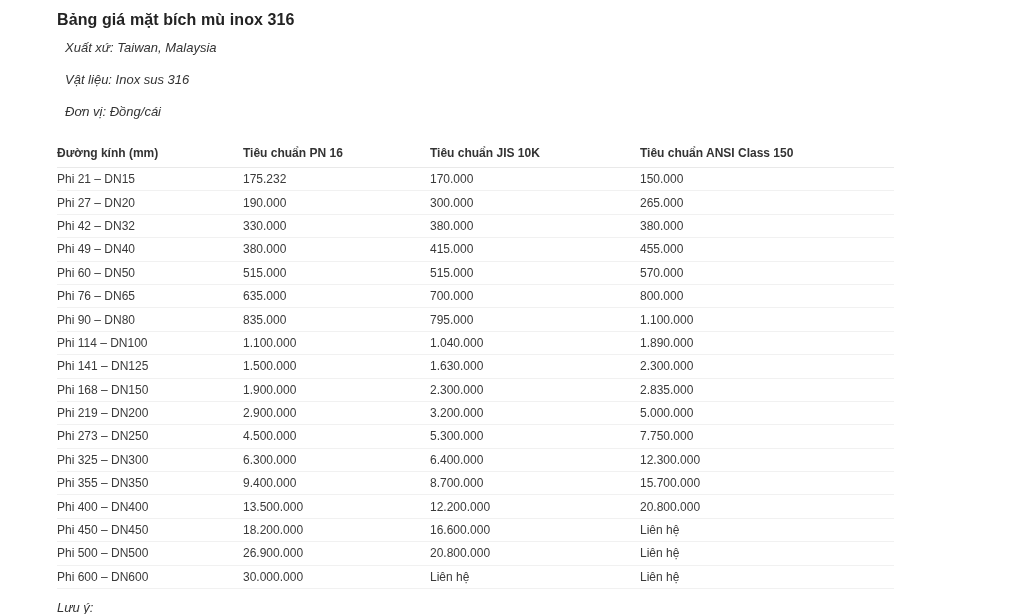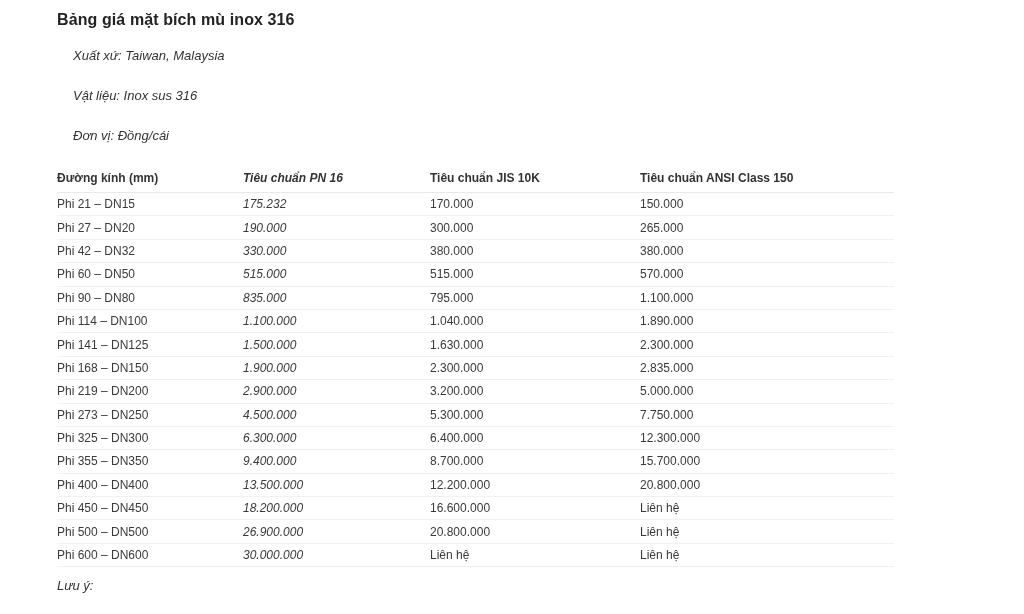--- a/index.html
+++ b/index.html
@@ -25,21 +25,21 @@
     font-size: 16px;
     line-height: 17px;
     font-weight: bold;
     color: #232323;
     letter-spacing: 0.1px;
   }
   .meta-block {
     margin-top: 7px;
   }
   .meta-line {
-    margin: 16px;
+    margin: 8px;
     font-size: 13px;
     font-style: italic;
     line-height: 24px;
     color: #333333;
   }
   table.price-table {
     margin-top: 15px;
     border-collapse: collapse;
     table-layout: fixed;
     width: 837px;
@@ -58,21 +58,21 @@
     text-align: left;
     font-size: 12px;
     font-weight: normal;
     color: #3a3a3a;
     height: 22.4px;
     vertical-align: middle;
     border-bottom: 1px solid #f1f1f1;
     padding: 0;
   }
   .col0 { width: 186px; }
-  .col1 { width: 187px; font-style: italic; }
+  .col1 { width: 187px; }
   .col2 { width: 210px; }
   .col3 { width: 254px; }
   .note-label {
     margin: 0;
     padding-top: 11px;
     font-size: 13px;
     font-style: italic;
     line-height: 16px;
     color: #333333;
   }
@@ -111,26 +111,38 @@
           <td class="col2">300.000</td>
           <td class="col3">265.000</td>
         </tr>
         <tr>
           <td class="col0">Phi 42 – DN32</td>
           <td class="col1">330.000</td>
           <td class="col2">380.000</td>
           <td class="col3">380.000</td>
         </tr>
         <tr>
+          <td class="col0">Phi 49 – DN40</td>
+          <td class="col1">380.000</td>
+          <td class="col2">415.000</td>
+          <td class="col3">455.000</td>
+        </tr>
+        <tr>
           <td class="col0">Phi 60 – DN50</td>
           <td class="col1">515.000</td>
           <td class="col2">515.000</td>
           <td class="col3">570.000</td>
         </tr>
         <tr>
+          <td class="col0">Phi 76 – DN65</td>
+          <td class="col1">635.000</td>
+          <td class="col2">700.000</td>
+          <td class="col3">800.000</td>
+        </tr>
+        <tr>
           <td class="col0">Phi 90 – DN80</td>
           <td class="col1">835.000</td>
           <td class="col2">795.000</td>
           <td class="col3">1.100.000</td>
         </tr>
         <tr>
           <td class="col0">Phi 114 – DN100</td>
           <td class="col1">1.100.000</td>
           <td class="col2">1.040.000</td>
           <td class="col3">1.890.000</td>

